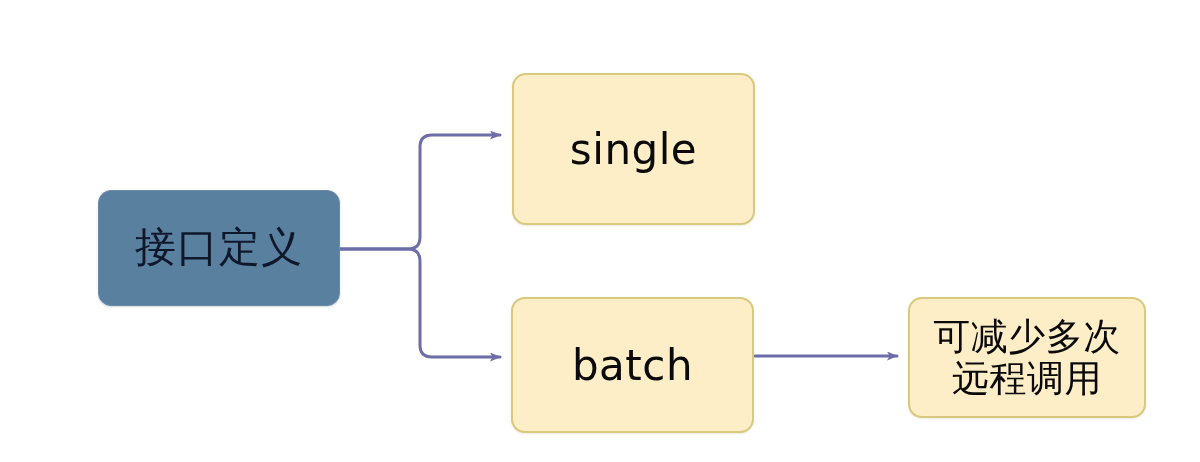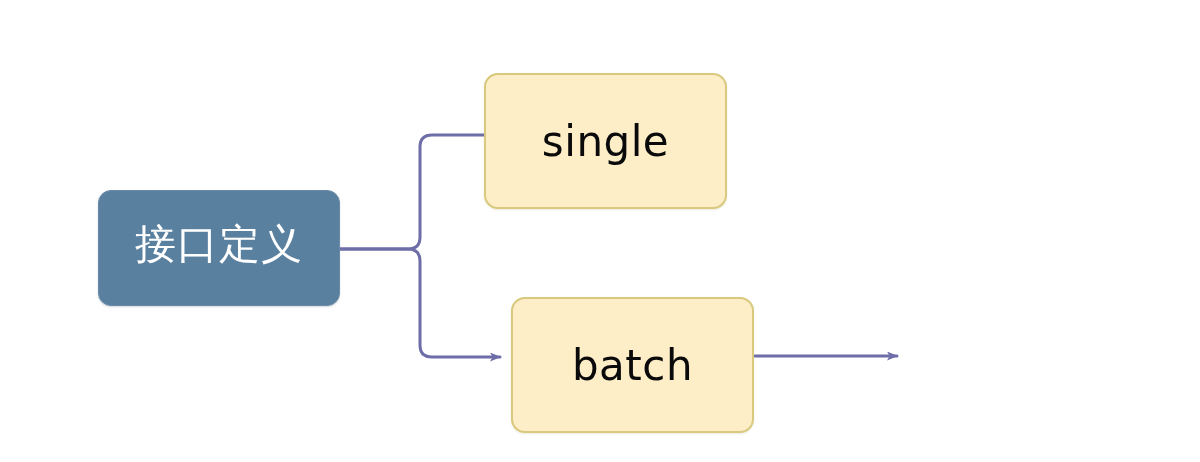--- a/index.html
+++ b/index.html
@@ -37,37 +37,37 @@
     left: 98px;
     top: 190px;
     width: 242px;
     height: 116px;
     background: #5a80a0;
     border-radius: 13px;
     border: 1px solid #6a8aa8;
     box-shadow: 0 1px 2px rgba(120,140,160,0.35);
   }
   .node-root .node-label {
-    color: #ffffff;
-    font-family: Liberation Mono, monospace;
+    color: #0f172a;
+    font-family: Liberation Sans, sans-serif;
     font-size: 41px;
     letter-spacing: 1px;
     line-height: 1.15;
   }
   .node-leaf {
     background: #fdeec8;
     border: 2px solid #d9c97e;
     border-radius: 14px;
     box-shadow: 0 1px 2px rgba(180,170,120,0.25);
   }
   .node-single {
-    left: 484px;
+    left: 512px;
     top: 73px;
     width: 243px;
-    height: 136px;
+    height: 152px;
   }
   .node-batch {
     left: 511px;
     top: 297px;
     width: 243px;
     height: 136px;
   }
   .node-benefit {
     left: 908px;
     top: 297px;
@@ -114,14 +114,18 @@
   </div>
 
   <div class="node node-leaf node-single">
     <span class="latin-label">single</span>
   </div>
 
   <div class="node node-leaf node-batch">
     <span class="latin-label">batch</span>
   </div>
 
+  <div class="node node-leaf node-benefit">
+    <span class="cjk-label">可减少多次
+远程调用</span>
+  </div>
 
 </div>
 
 </body></html>

